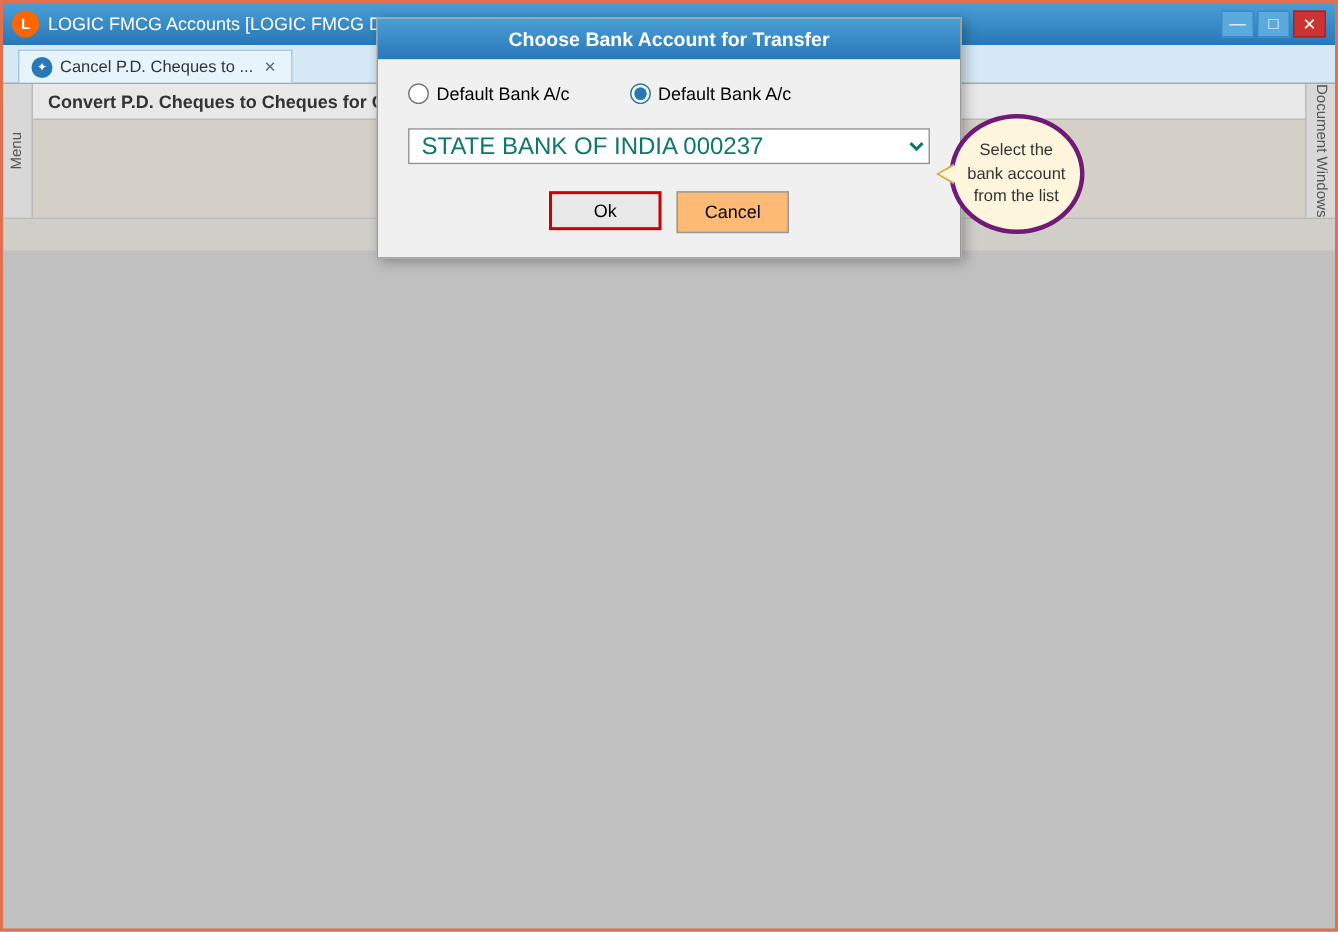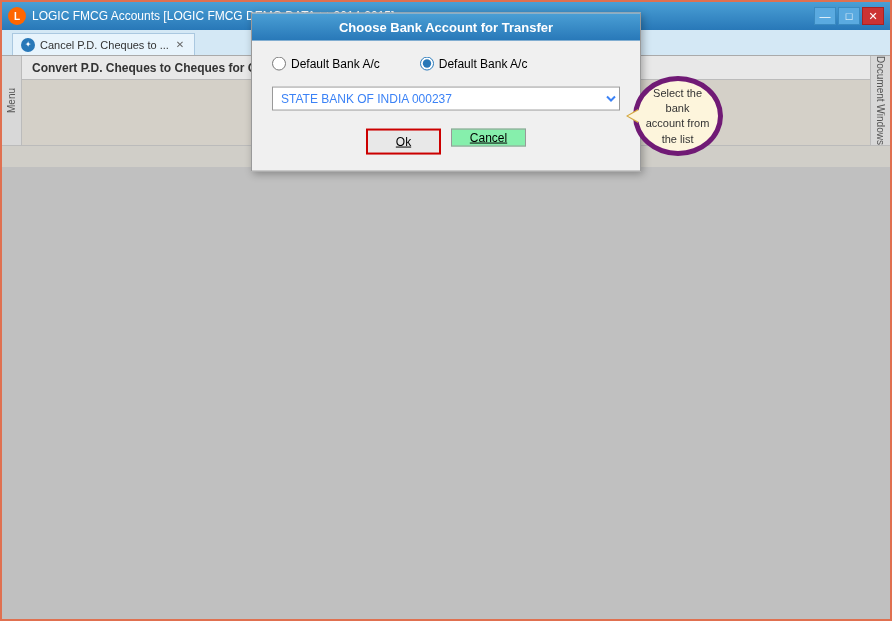--- a/index.html
+++ b/index.html
@@ -203,61 +203,60 @@
       accent-color: #2878b8;
     }
     .dropdown-row {
       display: flex;
       align-items: center;
       margin-bottom: 18px;
     }
     .bank-dropdown {
       flex: 1;
       height: 24px;
-      font-size: 12px;
+      font-size: 16px;
       border: 1px solid #999;
       background: white;
       padding: 0 4px;
-      color: #3b82f6;
+      color: #0f766e;
     }
     .button-row {
       display: flex;
       gap: 10px;
       justify-content: center;
-      text-decoration: underline;
     }
     .btn-ok {
       min-width: 75px;
       height: 26px;
       background: #e8e8e8;
       border: 2px solid #cc0000;
       font-size: 12px;
       cursor: pointer;
       padding: 0 16px;
     }
     .btn-cancel {
       min-width: 75px;
-      height: 18px;
-      background: #86efac;
+      height: 28px;
+      background: #fdba74;
       border: 1px solid #999;
       font-size: 12px;
       cursor: pointer;
       padding: 0 16px;
     }
 
     
     .callout {
       position: absolute;
       top: 50%;
       left: 72%;
       transform: translate(0, -30%);
     }
     .callout-bubble {
       background: #fdf5dc;
-      border: 5px solid #701a75;
+      border: 3px solid #701a75;
       border-radius: 50%;
       width: 90px;
       height: 80px;
       display: flex;
       align-items: center;
       justify-content: center;
       text-align: center;
       font-size: 11px;
       color: #333;
       line-height: 1.4;

